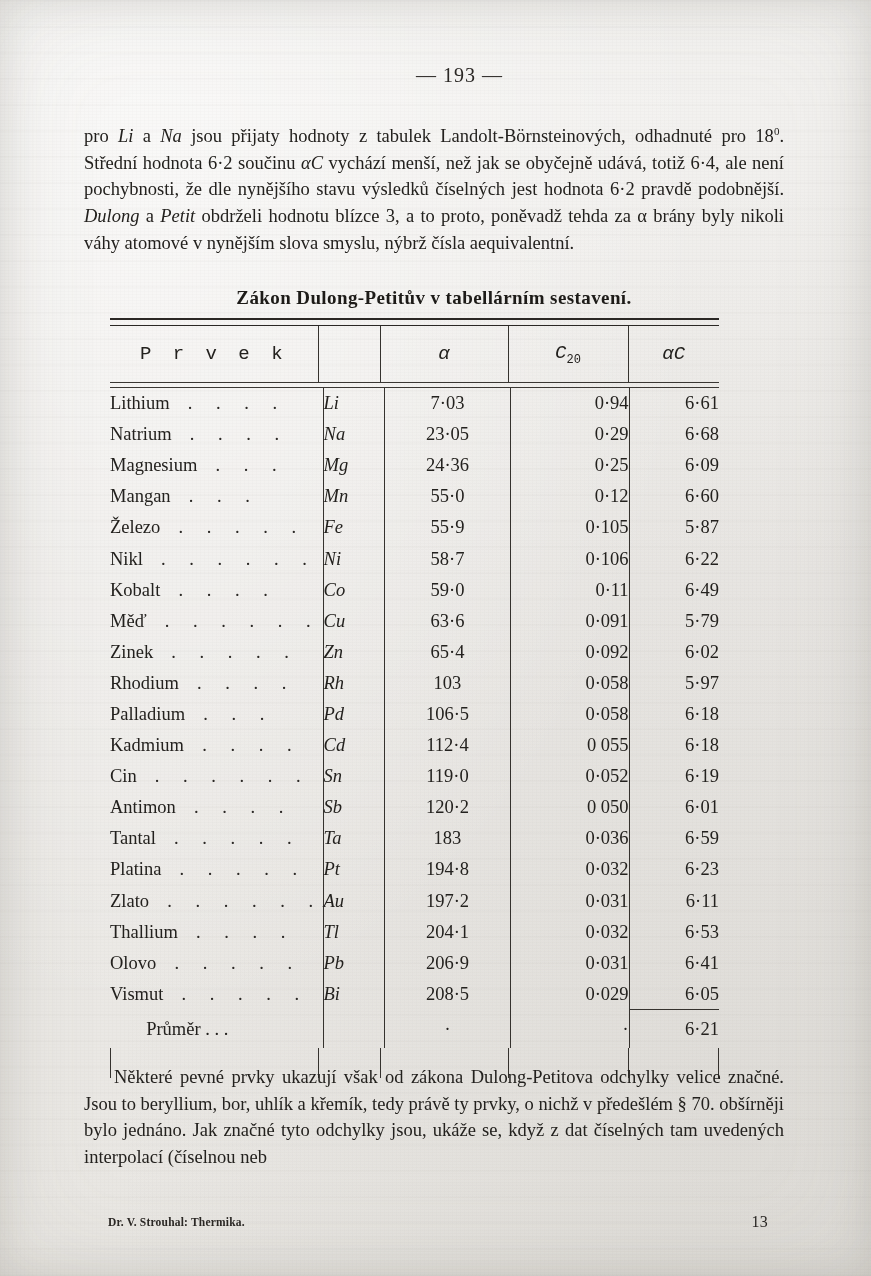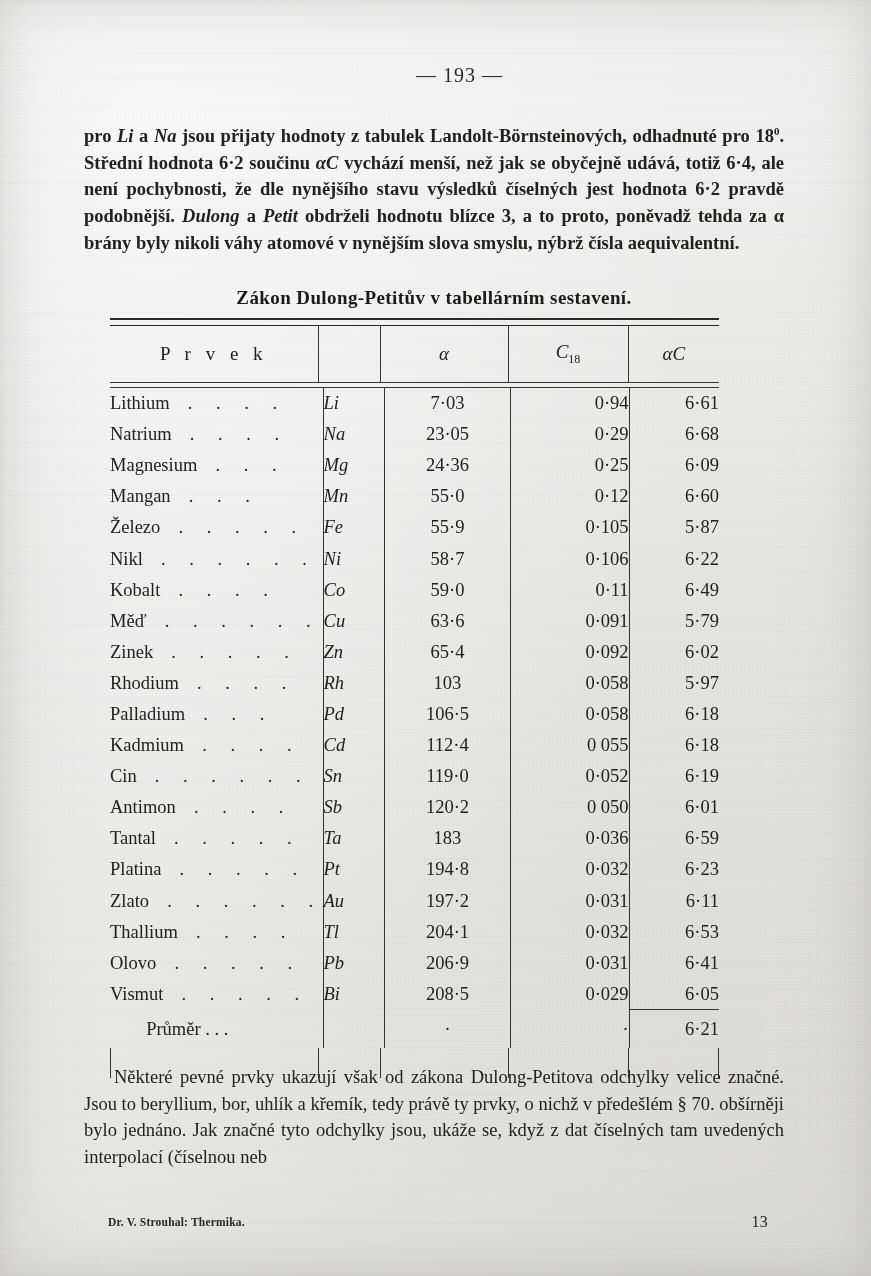--- a/index.html
+++ b/index.html
@@ -70,21 +70,21 @@
   .textblock {
     position: absolute;
     left: 84px;
     width: 700px;
     font-size: 18.5px;
     line-height: 26.6px;
     text-align: justify;
     text-justify: inter-word;
     color: #23211e;
   }
-  .textblock.top { top: 118px; font-weight: bold; }
+  .textblock.top { top: 118px; }
   .textblock.bottom { top: 1064px; }
   .textblock p { margin: 0; }
   .textblock .ind { text-indent: 30px; }
   .it { font-style: italic; }
   sup.deg { font-size: 11px; vertical-align: super; }
 
   
   .caption {
     position: absolute;
     top: 287px;
@@ -129,20 +129,21 @@
   .c-name  { width: 208px; position: relative; }
   .c-sym   { width: 62px;  border-left: 1.2px solid #35322e; border-right: 1.2px solid #35322e; }
   .c-alpha { width: 128px; }
   .c-c18   { width: 120px; border-left: 1.2px solid #35322e; border-right: 1.2px solid #35322e; }
   .c-ac    { width: 91px; }
 
   thead th {
     height: 56px;
     vertical-align: middle;
     font-size: 19px;
+    font-family: Liberation Mono, monospace;
   }
   th.h-name { letter-spacing: 5px; text-align: center; padding-right: 12px; }
   th.h-alpha, th.h-c18, th.h-ac { text-align: center; font-style: italic; }
   th .sub { font-style: normal; font-size: 12px; vertical-align: sub; }
 
   tbody tr { height: 31.1px; }
   td.v-name {
     text-align: left;
     padding-left: 22px;
     white-space: nowrap;
@@ -227,21 +228,21 @@
         <col class="c-sym">
         <col class="c-alpha">
         <col class="c-c18">
         <col class="c-ac">
       </colgroup>
       <thead>
         <tr>
           <th class="h-name">P r v e k</th>
           <th></th>
           <th class="h-alpha">α</th>
-          <th class="h-c18"><span>C</span><span class="sub">18</span></th>
+          <th class="h-c18"><span>C</span><span class="sub">20</span></th>
           <th class="h-ac">αC</th>
         </tr>
       </thead>
     </table>
 
     <div class="rule-double-thin"></div>
 
     <table class="dp">
       <colgroup>
         <col class="c-name">

